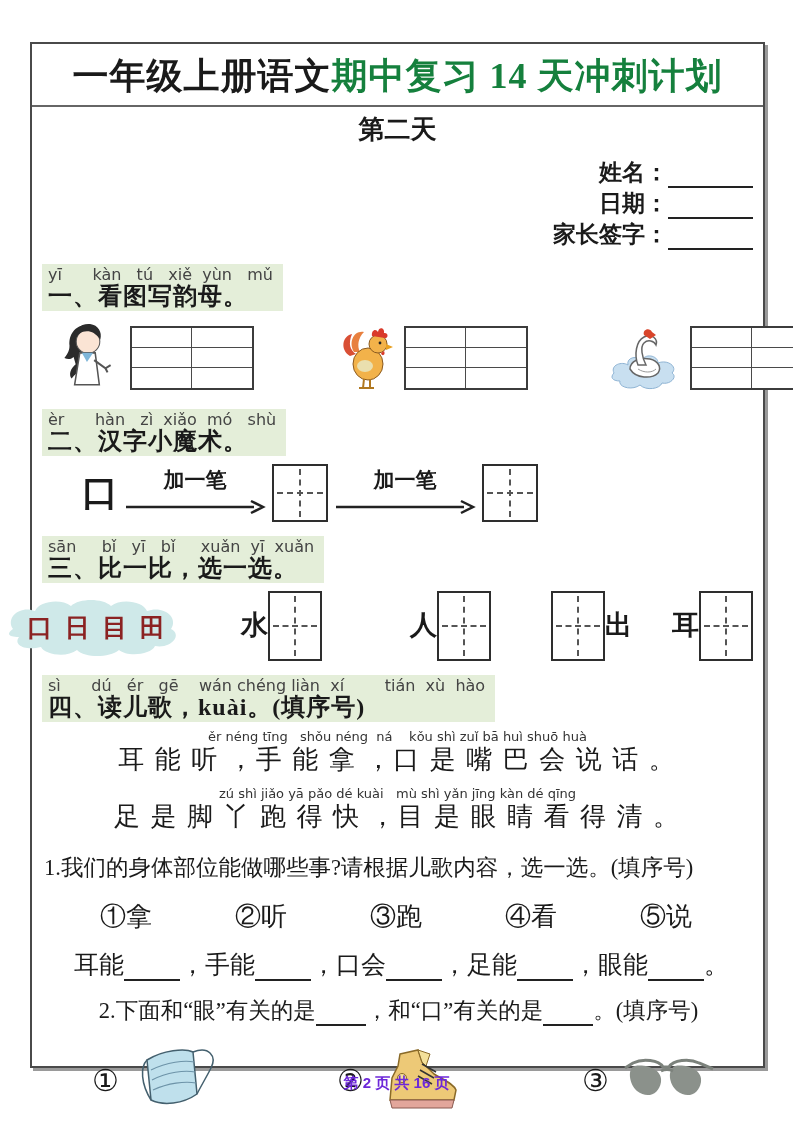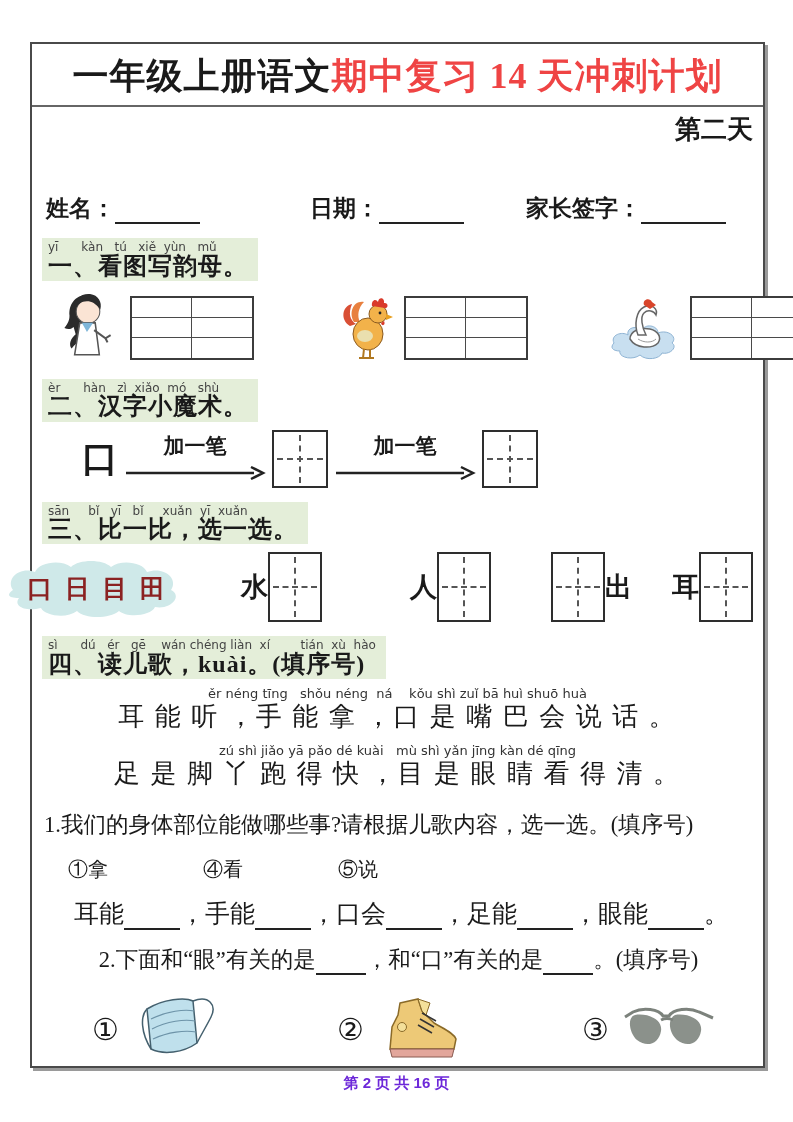--- a/index.html
+++ b/index.html
@@ -4,31 +4,31 @@
 <style>
   html,body{margin:0;padding:0;background:#fff;}
   .sheet{position:relative;width:793px;height:1122px;background:#fff;overflow:hidden;
          font-family:"Liberation Serif", serif;color:#1a1a1a;}
   .box{position:absolute;left:30px;top:42px;width:735px;height:1026px;
        border:2px solid #4a4a4a;box-sizing:border-box;background:#fff;
        box-shadow:3px 3px 0 #9a9a9a;padding:0 10px;}
   
   .title-row{margin:0 -10px;padding:8px 6px 4px;text-align:center;border-bottom:2px solid #666;
              font-size:36px;font-weight:900;letter-spacing:1px;white-space:nowrap;}
-  .title-red{color:#ef4444;}
-  .day{ text-align:right;font-size:26px;font-weight:bold;margin-top:5px;}
-  
-  .fields{display:flex;align-items:flex-end;font-size:23px;font-weight:bold;margin-top:10px;}
+  .title-red{color:#15803d;}
+  .day{ text-align:center;font-size:26px;font-weight:bold;margin-top:5px;}
+  
+  .fields{display:flex;align-items:flex-end;font-size:23px;font-weight:bold;margin-top:10px;flex-direction:column;}
   .field{white-space:nowrap;}
-  .f1{margin-left:4px;} .f2{margin-left:110px;} .f3{margin-left:62px;margin-top:36px;}
+  .f1{margin-left:4px;} .f2{margin-left:110px;} .f3{margin-left:62px;}
   .blank{display:inline-block;border-bottom:2px solid #222;height:1.05em;vertical-align:bottom;}
   .w85{width:85px;} .w56{width:56px;} .w50{width:50px;}
   
   .sec-head{display:inline-block;background:#e4eed9;padding:3px 10px 2px 6px;margin-top:14px;line-height:1.05;}
-  .sec-pin{display:block;font-size:12px;color:#444;white-space:pre;font-family:"DejaVu Sans", sans-serif;}
+  .sec-pin{display:block;font-size:16px;color:#444;white-space:pre;font-family:"DejaVu Sans", sans-serif;}
   .sec-title{display:block;font-size:24px;font-weight:bold;letter-spacing:1px;}
   
   .pgrid{width:124px;height:64px;border:2px solid #3c3c3c;display:grid;
          grid-template-columns:1fr 1fr;grid-template-rows:1fr 1fr 1fr;background:#fff;box-sizing:border-box;}
   .pgrid i{border-right:1px solid #4a4a4a;border-bottom:1px solid #4a4a4a;}
   .pgrid i:nth-child(2n){border-right:none;}
   .pgrid i:nth-child(n+5){border-bottom:none;}
   
   .tzg{position:relative;border:2.5px solid #2e2e2e;background:#fff;box-sizing:border-box;flex:none;}
   .tzg::before{content:"";position:absolute;top:3px;bottom:3px;left:50%;border-left:2px dashed #555;margin-left:-1px;}
@@ -52,21 +52,21 @@
               font-weight:bold;color:#8b2222;white-space:pre;}
   .cmp{display:flex;align-items:center;}
   .cmp-char{font-size:27px;font-weight:bold;line-height:1;}
   .c1{margin-left:40px;} .c2{margin-left:88px;} .c3{margin-left:60px;} .c4{margin-left:40px;}
   
   .rhyme{text-align:center;margin-top:8px;line-height:1.1;}
   .rhyme2{margin-top:12px;}
   .rhyme-pin{display:block;font-size:13px;color:#333;white-space:pre;font-family:"DejaVu Sans", sans-serif;}
   .rhyme-text{display:block;font-size:26px;letter-spacing:2px;margin-top:2px;white-space:pre;}
   .q-text{font-size:22.5px;margin:20px 0 12px 2px;white-space:nowrap;}
-  .opts{display:flex;margin:16px 0 0 26px;font-size:20px;}
+  .opts{display:flex;margin:16px 0 0 58px;font-size:26px;}
   .opt{width:135px;flex:none;}
   .fill-row{margin:14px 0 0 32px;font-size:25px;}
   .q2-row{margin:14px 0 0 2px;font-size:22.5px;white-space:nowrap;text-align:center;}
   
   .pics{display:flex;align-items:center;margin:16px 0 0 50px;}
   .pic-item{display:flex;align-items:center;gap:14px;width:245px;flex:none;}
   .pic-num{font-size:30px;line-height:1;}
   
   .footer{position:absolute;left:0;right:0;top:1074px;text-align:center;font-size:15px;
           font-weight:bold;font-family:"Liberation Sans", sans-serif;color:#6d28d9;}
@@ -223,20 +223,22 @@
     </div>
     <div class="rhyme rhyme2">
       <span class="rhyme-pin">zú shì jiǎo yā pǎo dé kuài   mù shì yǎn jīng kàn dé qīng</span>
       <span class="rhyme-text">足 是 脚 丫 跑 得 快 ，目 是 眼 睛 看 得 清 。</span>
     </div>
 
     <div class="q-text">1.我们的身体部位能做哪些事?请根据儿歌内容，选一选。(填序号)</div>
 
     <div class="opts">
       <span class="opt">①拿</span>
+      <span class="opt">②听</span>
+      <span class="opt">③跑</span>
       <span class="opt">④看</span>
       <span class="opt">⑤说</span>
     </div>
 
     <div class="fill-row"><span>耳能</span><span class="blank w56"></span><span>，</span><span>手能</span><span class="blank w56"></span><span>，</span><span>口会</span><span class="blank w56"></span><span>，</span><span>足能</span><span class="blank w56"></span><span>，</span><span>眼能</span><span class="blank w56"></span><span>。</span></div>
 
     <div class="q2-row"><span>2.下面和“眼”有关的是</span><span class="blank w50"></span><span>，和“口”有关的是</span><span class="blank w50"></span><span>。(填序号)</span></div>
 
     <div class="pics">
       <div class="pic-item">

